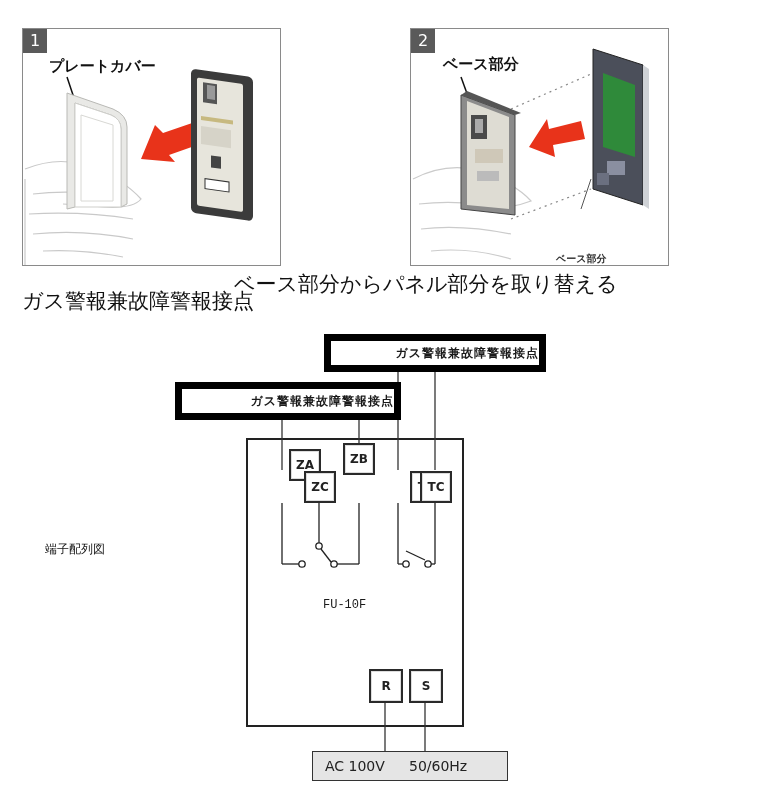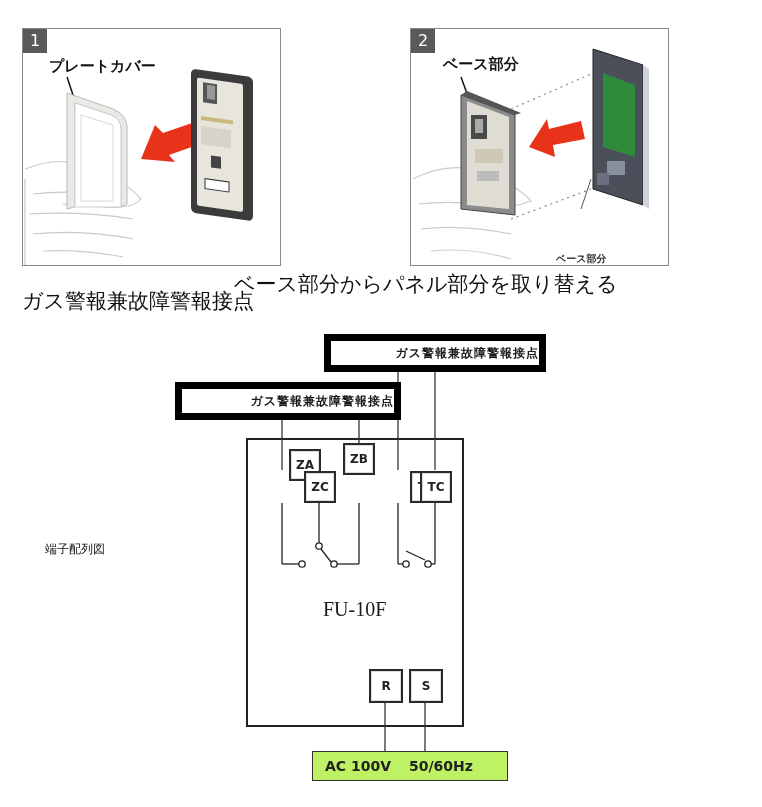--- a/index.html
+++ b/index.html
@@ -7,22 +7,22 @@
   .panel{position:absolute;border:1px solid #8a8a8a;background:#fff;overflow:hidden;}
   #panel1{left:22px;top:28px;width:257px;height:236px;}
   #panel2{left:410px;top:28px;width:257px;height:236px;}
   .step-badge{position:absolute;left:0;top:0;width:24px;height:24px;background:#5a5a5a;color:#fff;font-size:16px;line-height:24px;text-align:center;font-family:"DejaVu Sans",sans-serif;}
   .callout{position:absolute;font-size:15px;font-weight:600;color:#111;white-space:nowrap;}
   .callout-small{position:absolute;font-size:10px;font-weight:700;color:#333;white-space:nowrap;}
   .caption{position:absolute;font-size:21px;color:#111;white-space:nowrap;}
   .diagram{position:absolute;left:0;top:0;width:762px;height:807px;}
   .lbl-box{position:absolute;border:7px solid #000000;background:#fff;font-size:12px;font-weight:700;letter-spacing:1px;text-align:right;white-space:nowrap;}
   .term{position:absolute;width:28px;height:28px;border:2px solid #2a2a2a;background:#fff;box-shadow:inset 0 0 0 1px #ddd;font-size:12px;font-weight:700;line-height:28px;text-align:center;color:#222;font-family:"DejaVu Sans",sans-serif;}
-  .model{position:absolute;font-size:20px;color:#1a1a1a;font-family:Liberation Serif, serif;}
-  .power-box{position:absolute;border:1.5px solid #333;background:#bef264;font-size:14px;font-weight:700;color:#222;white-space:nowrap;font-family:"DejaVu Sans",sans-serif;}
+  .model{position:absolute;font-size:12px;color:#1a1a1a;font-family:Liberation Mono, monospace;}
+  .power-box{position:absolute;border:1.5px solid #333;background:#e5e5e5;font-size:14px;font-weight:400;color:#222;white-space:nowrap;font-family:"DejaVu Sans",sans-serif;}
   .side-label{position:absolute;font-size:12px;color:#111;}
 </style>
 </head>
 <body>
 
 <div id="panel1" class="panel">
   <div class="step-badge">1</div>
   <div class="callout" style="left:26px;top:28px;">プレートカバー</div>
   <svg width="257" height="236" style="position:absolute;left:0;top:0;">
 

